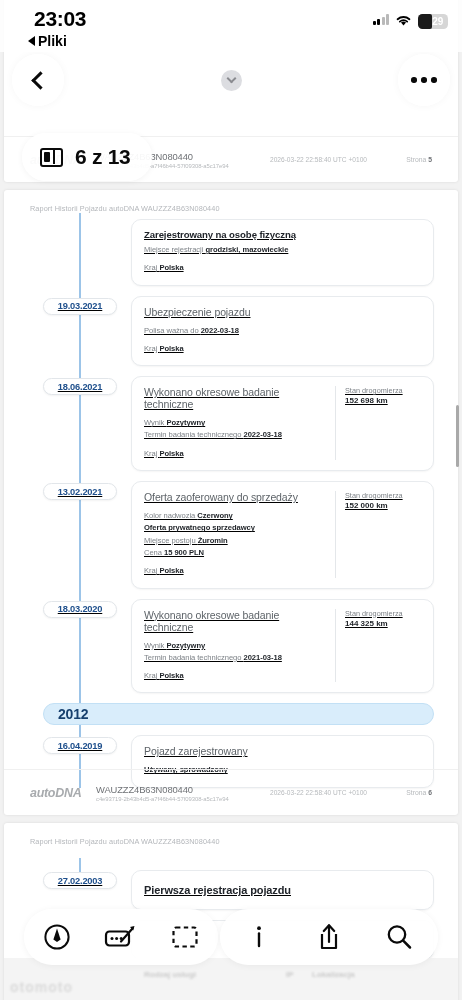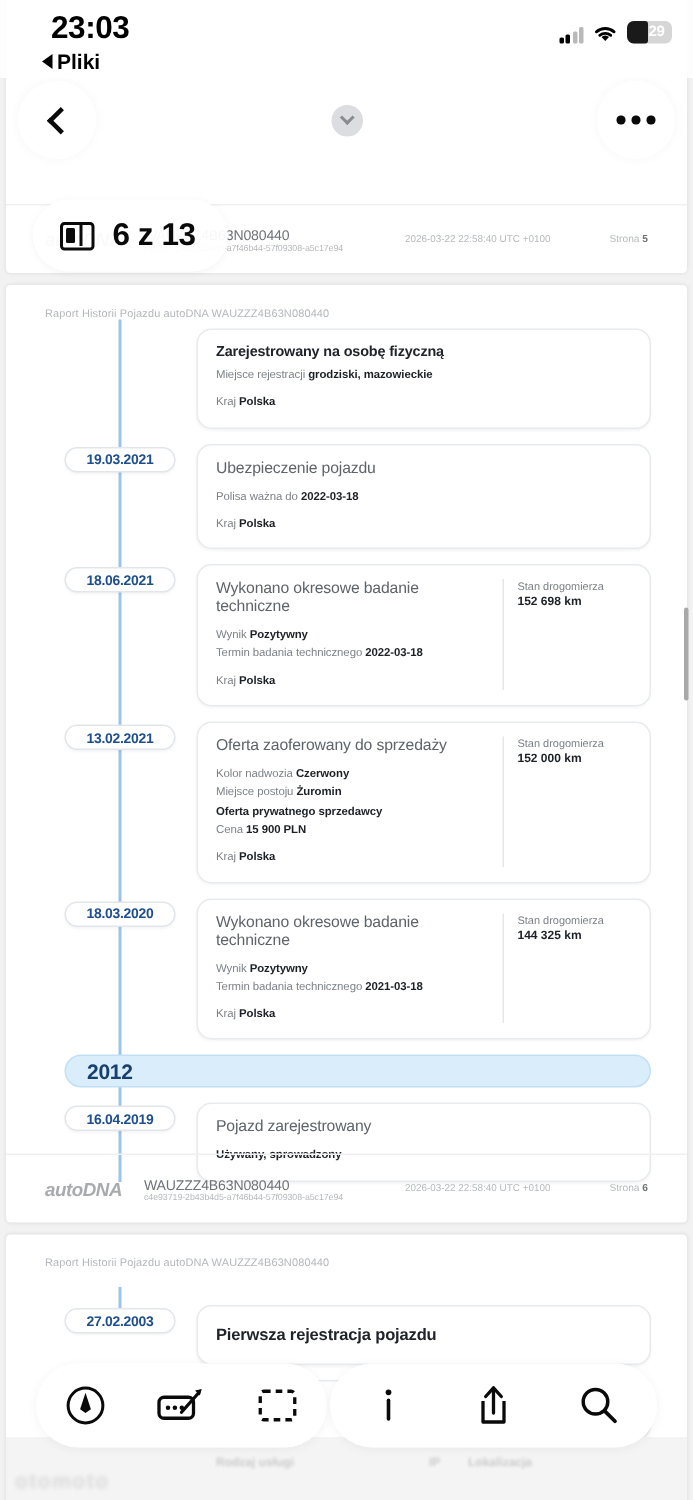--- a/index.html
+++ b/index.html
@@ -33,21 +33,21 @@
   }
   .sb-back .tri {
     width: 0; height: 0;
     border-top: 5px solid transparent;
     border-bottom: 5px solid transparent;
     border-right: 7px solid #000;
     display: inline-block;
   }
   .sb-right {
     position: absolute; right: 14px; top: 14px;
-    display: flex; align-items: flex-end; gap: 6px;
+    display: flex; align-items: flex-start; gap: 6px;
   }
   .sig { display: flex; align-items: flex-end; gap: 1.5px; height: 11px; }
   .sig i { display:block; width: 3px; background: #000; border-radius: 1px; }
   .sig i:nth-child(1){height:4px;}
   .sig i:nth-child(2){height:6px;}
   .sig i:nth-child(3){height:8px; background:#b9b9b9;}
   .sig i:nth-child(4){height:11px; background:#b9b9b9;}
   .batt {
     position: relative; width: 30px; height: 15px;
     border-radius: 4.5px; background: #d6d6d6;
@@ -159,21 +159,21 @@
   .pf-date { flex: 1 1 auto; font-size: 6.6px; color: #b6b9bc; text-align: left; padding-left: 14px;}
   .pf-page { flex: 0 0 auto; font-size: 6.8px; color: #b6b9bc; }
   .pf-page b { color: #6f7276; font-weight: 700; }
 
   
   .tl { position: relative; padding: 6px 14px 0 14px; }
   .tl-axis {
     position: absolute; left: 75px; top: 0; bottom: 0; width: 1.8px;
     background: #9cc4e8;
   }
-  .row { position: relative; display: flex; margin-bottom: 10px; }
+  .row { position: relative; display: flex; margin-bottom: 10px; text-decoration: underline; }
   .date-chip {
     position: relative; z-index: 3; flex: 0 0 auto;
     width: 74px; height: 17px; margin-left: 25px; margin-top: 2px;
     background: #fff; border: 1px solid #e2e6ea; border-radius: 9px;
     display: flex; align-items: center; justify-content: center;
     font-size: 9.3px; font-weight: 700; color: #1e4f8c; letter-spacing: -0.2px;
     box-shadow: 0 1px 2px rgba(0,0,0,0.05);
   }
   .date-chip.empty { background: transparent; border: none; box-shadow: none; }
   .card {
@@ -334,24 +334,24 @@
         </div>
 
         <div class="row">
           <div class="date-chip">13.02.2021</div>
           <div class="card">
             <div class="card-main">
               <div class="card-title">Oferta zaoferowany do sprzedaży</div>
               <div class="ln">
                 <span>Kolor nadwozia </span><b>Czerwony</b>
               </div>
+              <div class="ln strong">Oferta prywatnego sprzedawcy</div>
               <div class="ln">
                 <span>Miejsce postoju </span><b>Żuromin</b>
               </div>
-              <div class="ln strong">Oferta prywatnego sprzedawcy</div>
               <div class="ln">
                 <span>Cena </span><b>15 900 PLN</b>
               </div>
               <div class="ln gap">
                 <span>Kraj </span><b>Polska</b>
               </div>
             </div>
             <div class="odo">
               <div class="lbl">Stan drogomierza</div>
               <div class="val">152 000 km</div>

